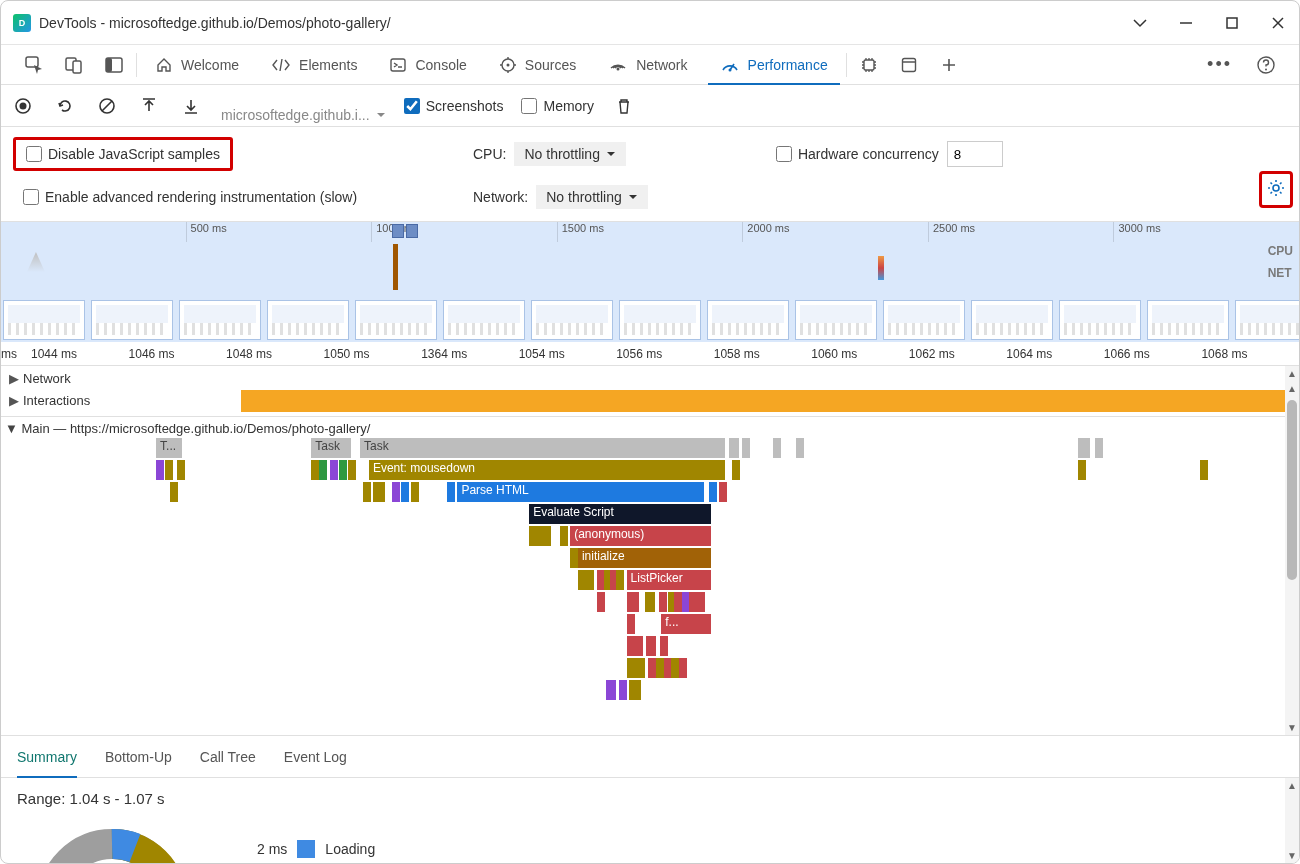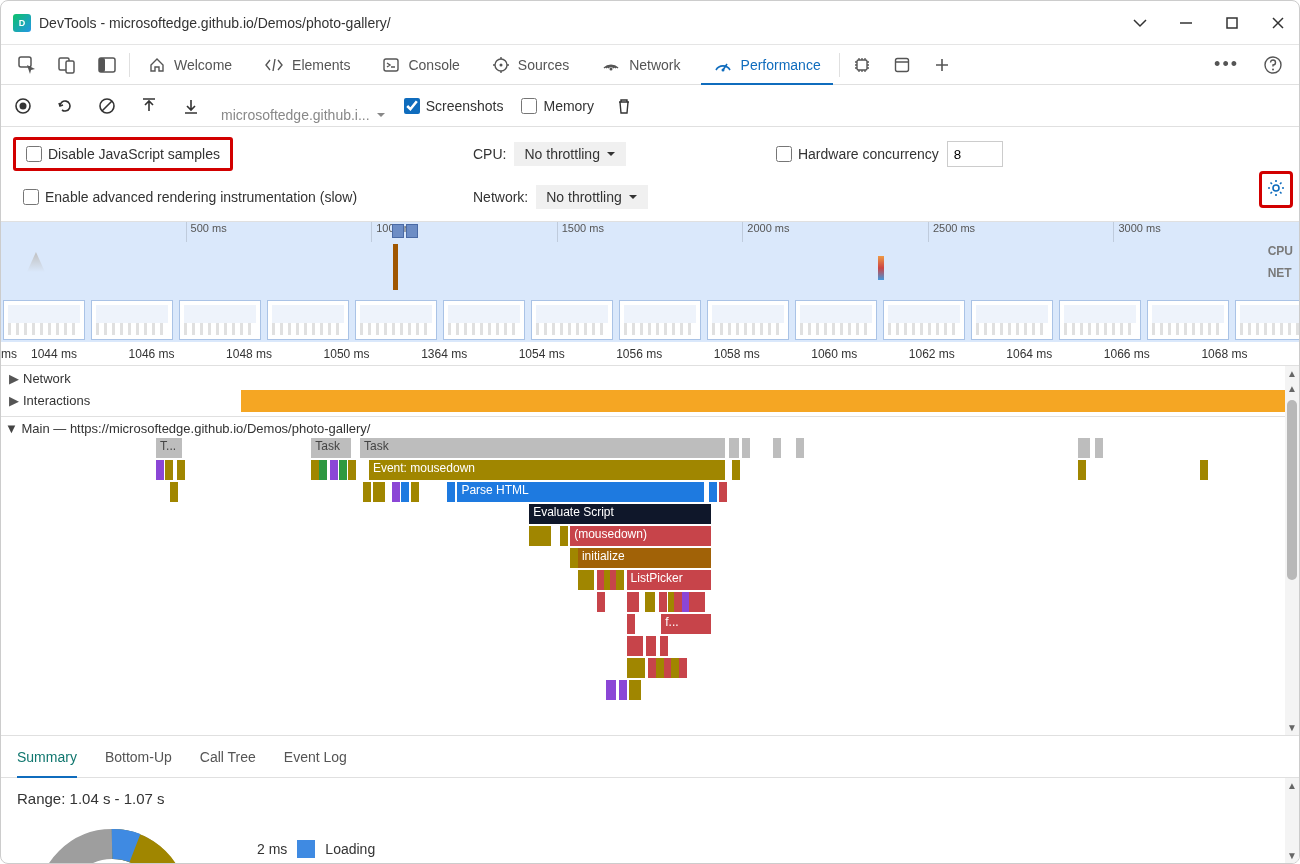--- a/index.html
+++ b/index.html
@@ -4,21 +4,21 @@
 <style>
 * { margin: 0; padding: 0; box-sizing: border-box; font-family: "Segoe UI", Arial, sans-serif; }
 body { background: #fff; font-size: 14px; color: #333; overflow: hidden; }
 .window { width: 1300px; height: 864px; border: 1px solid #ccc; border-radius: 8px; display: flex; flex-direction: column; overflow: hidden; }
 .titlebar { height: 44px; display: flex; align-items: center; padding: 0 12px; border-bottom: 1px solid #e5e5e5; gap: 8px; }
 .titlebar .favicon { width: 18px; height: 18px; background: linear-gradient(135deg,#0cc16a,#2596e6); border-radius: 3px; display: flex; align-items: center; justify-content: center; color: #fff; font-size: 9px; font-weight: bold; }
 .titlebar .title-text { flex: 0 0 auto; font-size: 14px; color: #333; }
 .titlebar .spacer { flex: 1; }
 .win-controls { display: flex; align-items: center; gap: 28px; }
 .win-icon { width: 18px; height: 18px; display: flex; align-items: center; justify-content: center; cursor: pointer; color: #333; }
-.panel-tabs { height: 40px; display: flex; align-items: center; border-bottom: 1px solid #e0e0e0; padding: 0 6px; }
+.panel-tabs { height: 40px; display: flex; align-items: center; border-bottom: 1px solid #e0e0e0; padding: 0 13px; }
 .device-btn { width: 40px; height: 38px; display: flex; align-items: center; justify-content: center; color: #555; cursor: pointer; }
 .divider-v { width: 1px; height: 24px; background: #e0e0e0; margin: 0 2px; }
 .tab { height: 38px; display: flex; align-items: center; gap: 8px; padding: 0 16px; color: #555; cursor: pointer; position: relative; }
 .tab.active { color: #0f6cbd; }
 .tab.active::after { content: ""; position: absolute; left: 4px; right: 4px; bottom: -1px; height: 2px; background: #0f6cbd; }
 .tab-icon { display: inline-flex; align-items: center; justify-content: center; }
 .tab-more { padding: 0 14px; color: #555; cursor: pointer; font-size: 18px; letter-spacing: 2px; }
 .help-btn { width: 40px; height: 38px; display: flex; align-items: center; justify-content: center; color: #555; cursor: pointer; }
 .perf-toolbar { height: 42px; display: flex; align-items: center; padding: 0 10px; border-bottom: 1px solid #e0e0e0; gap: 18px; }
 .tool-icon { width: 24px; height: 24px; display: flex; align-items: center; justify-content: center; cursor: pointer; color: #555; }
@@ -415,21 +415,21 @@
       <div class="flame-bar" style="left:32%;width:5px;top:44px;background:#a08600;"></div>
       <div class="flame-bar" style="left:34.8%;width:3px;top:44px;background:#1e7ae0;"></div>
       <div class="flame-bar" style="left:35.6%;width:19.2%;top:44px;background:#1e7ae0;">Parse HTML</div>
       <div class="flame-bar" style="left:55.2%;width:5px;top:44px;background:#1e7ae0;"></div>
       <div class="flame-bar" style="left:56%;width:5px;top:44px;background:#c7444a;"></div>
 
       <div class="flame-bar" style="left:41.2%;width:14.2%;top:66px;background:#0f172a;">Evaluate Script</div>
 
       <div class="flame-bar" style="left:41.2%;width:22px;top:88px;background:#a08600;"></div>
       <div class="flame-bar" style="left:43.6%;width:4px;top:88px;background:#a08600;"></div>
-      <div class="flame-bar" style="left:44.4%;width:11%;top:88px;background:#c7444a;">(mousedown)</div>
+      <div class="flame-bar" style="left:44.4%;width:11%;top:88px;background:#c7444a;">(anonymous)</div>
 
       <div class="flame-bar" style="left:44.4%;width:4px;top:110px;background:#a08600;"></div>
       <div class="flame-bar" style="left:45%;width:10.4%;top:110px;background:#a16207;">initialize</div>
 
       <div class="flame-bar" style="left:45%;width:16px;top:132px;background:#a08600;"></div>
       <div class="flame-bar" style="left:46.5%;width:4px;top:132px;background:#c7444a;"></div>
       <div class="flame-bar" style="left:47%;width:4px;top:132px;background:#a08600;"></div>
       <div class="flame-bar" style="left:47.5%;width:4px;top:132px;background:#c7444a;"></div>
       <div class="flame-bar" style="left:48%;width:4px;top:132px;background:#a08600;"></div>
       <div class="flame-bar" style="left:48.8%;width:6.6%;top:132px;background:#c7444a;">ListPicker</div>

